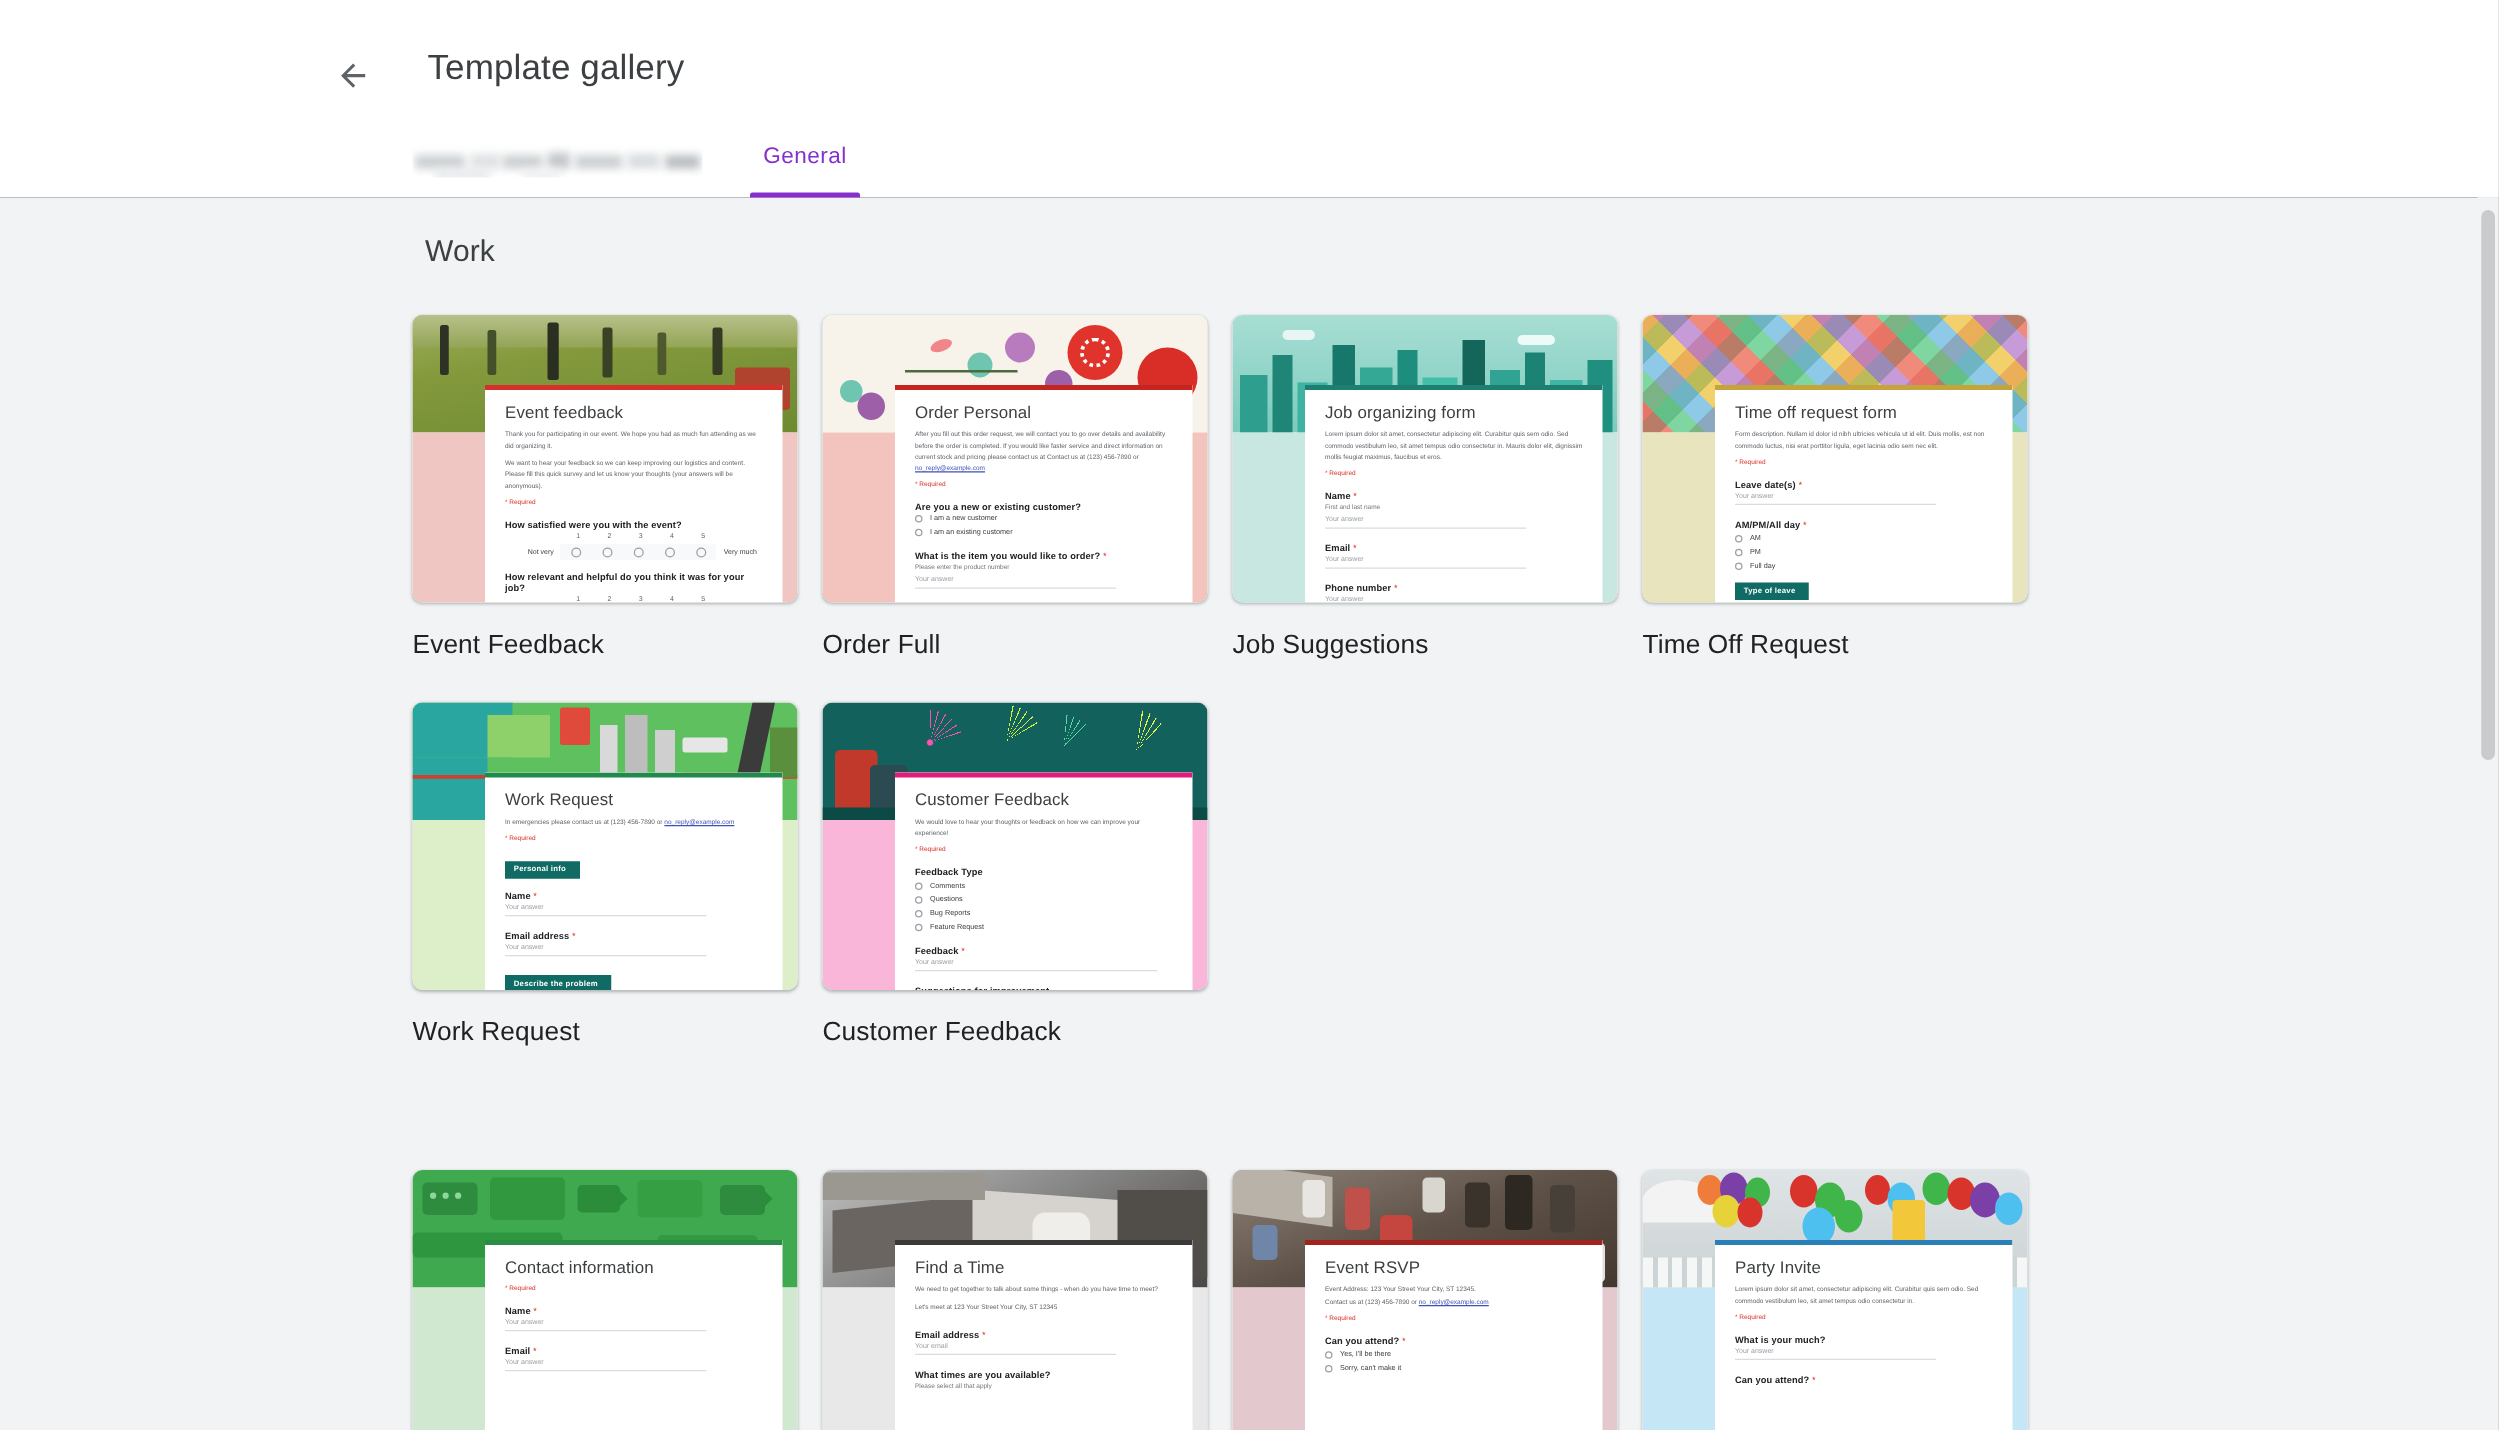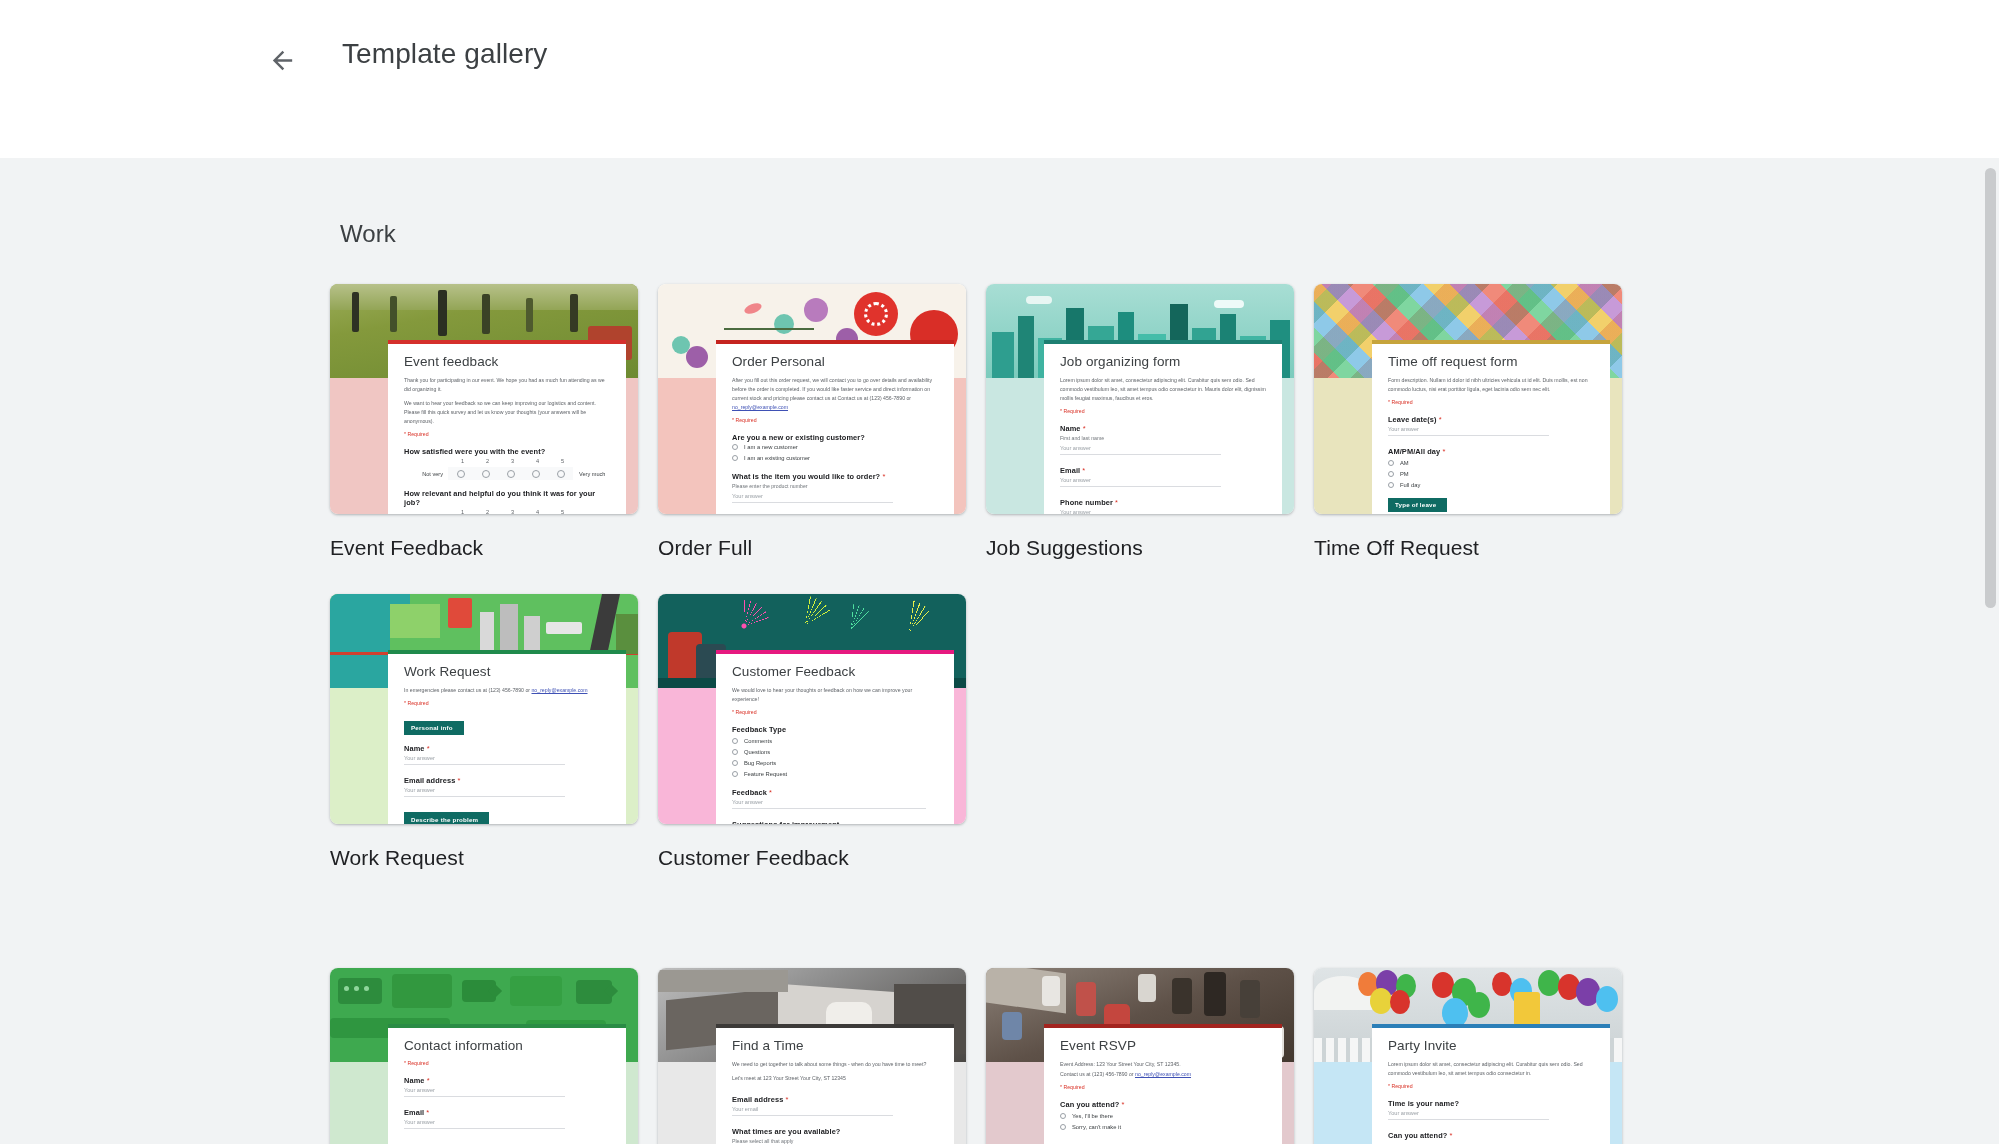--- a/index.html
+++ b/index.html
@@ -161,25 +161,42 @@
   <div class="header">
     <div class="header-top">
       <div class="back-btn">
         <svg viewBox="0 0 24 24">
           <path d="M20 11H7.83l5.59-5.59L12 4l-8 8 8 8 1.41-1.41L7.83 13H20v-2z" fill="#5f6368"></path>
         </svg>
       </div>
       <div class="page-title">Template gallery</div>
     </div>
 
+    <div class="tabs">
+      <div class="tab tab-redacted">
+        <div class="redact-block">
+          <i></i>
+            <i></i>
+            <i></i>
+            <i></i>
+            <i></i>
+            <i></i>
+            <i></i>
+            <i></i>
+            <i></i>
+        </div>
+      </div>
+      <div class="tab tab-general">General</div>
+      <div class="tab-underline"></div>
+    </div>
   </div>
 
   <div class="scroll-area">
 
-    <div class="section" style="padding-top:30px;margin-top:32px;">
+    <div class="section" style="padding-top:30px;">
       <div class="section-title">Work</div>
 
       <div class="grid" style="margin-top:36px;">
 
         <div class="card">
           <div class="thumb">
             <div class="tbanner" style="background:linear-gradient(170deg,#9dae5a 0%,#84993c 35%,#6d8a31 100%);">
               <div class="art">
                 <div style="position:absolute;left:0;top:0;width:100%;height:26px;background:linear-gradient(180deg,#b7c18a,#93a556);"></div>
                 <div style="position:absolute;left:22px;top:8px;width:7px;height:40px;background:#2e3224;border-radius:2px;"></div>
@@ -567,21 +584,21 @@
                 <div style="position:absolute;left:200px;top:24px;width:26px;height:38px;background:#f2c83a;border-radius:3px;"></div>
                 <div style="position:absolute;left:0;top:70px;width:308px;height:24px;background:repeating-linear-gradient(90deg,#f5f6f6 0 8px,#cdd4d6 8px 12px);"></div>
               </div>
             </div>
             <div class="tbg" style="background:#c5e6f5;"></div>
             <div class="tsheet">
               <div style="position:absolute;left:0;top:0;right:0;height:4px;background:#2b7fb8;"></div>
               <div class="ttitle">Party Invite</div>
               <div class="tdesc">Lorem ipsum dolor sit amet, consectetur adipiscing elit. Curabitur quis sem odio. Sed commodo vestibulum leo, sit amet tempus odio consectetur in.</div>
               <div class="treq">* Required</div>
-              <div class="tq">Time is your name?</div>
+              <div class="tq">What is your much?</div>
               <div class="tans">Your answer</div>
               <div class="tq"><span>Can you attend?</span><span class="star"> *</span></div>
             </div>
           </div>
 
         </div>
 
       </div>
     </div>
 

